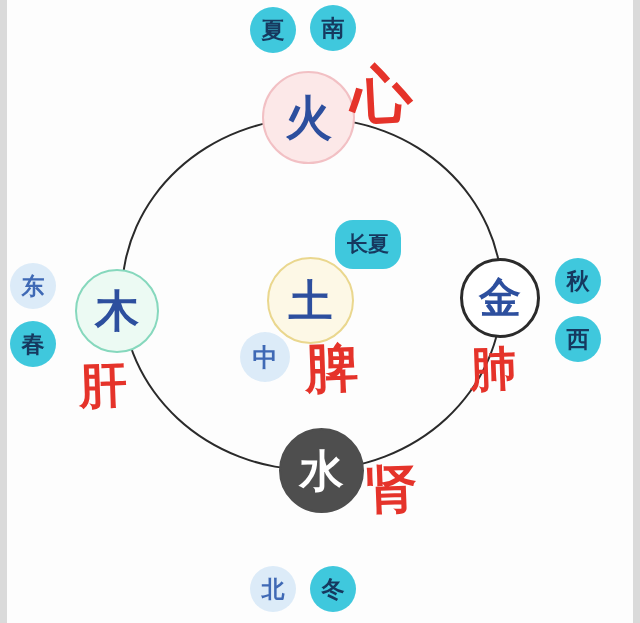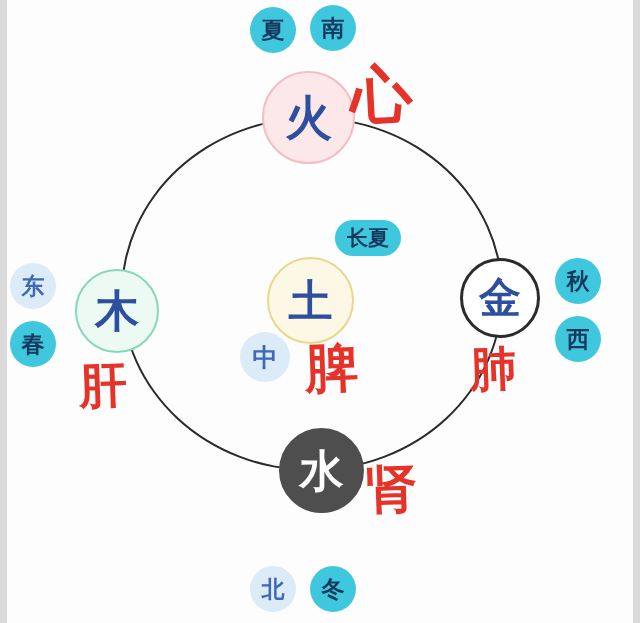--- a/index.html
+++ b/index.html
@@ -67,21 +67,21 @@
   .sat-center { left: 240px; top: 332px; width: 50px; height: 50px; font-size: 25px; }
   .sat-autumn { left: 555px; top: 258px; }
   .sat-west   { left: 555px; top: 316px; }
   .sat-north  { left: 250px; top: 566px; }
   .sat-winter { left: 310px; top: 566px; }
 
   
   .pill {
     position: absolute;
     left: 335px; top: 220px;
-    width: 66px; height: 36px;
+    width: 66px; height: 49px;
     border-radius: 18px;
     background: var(--cyan, #3fc8dd);
     color: var(--dark-navy-text, #16395f);
     display: flex; align-items: center; justify-content: center;
     font-size: 21px; font-weight: 600; line-height: 1;
   }
 
   
   .organ {
     position: absolute;

